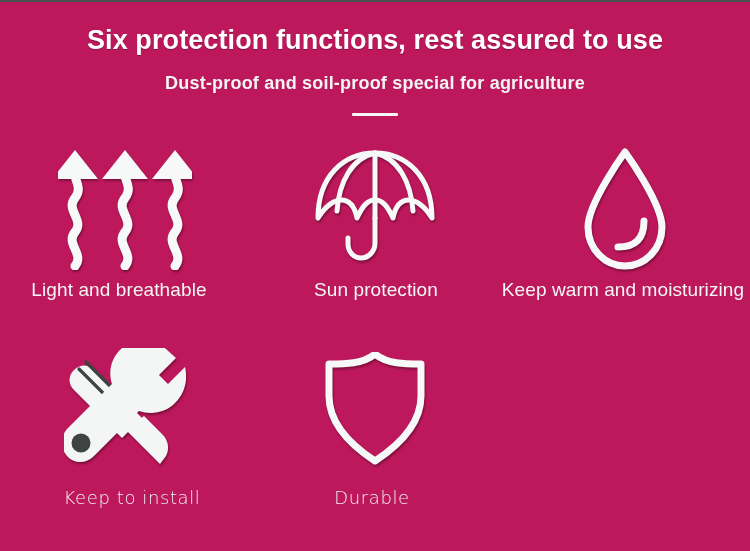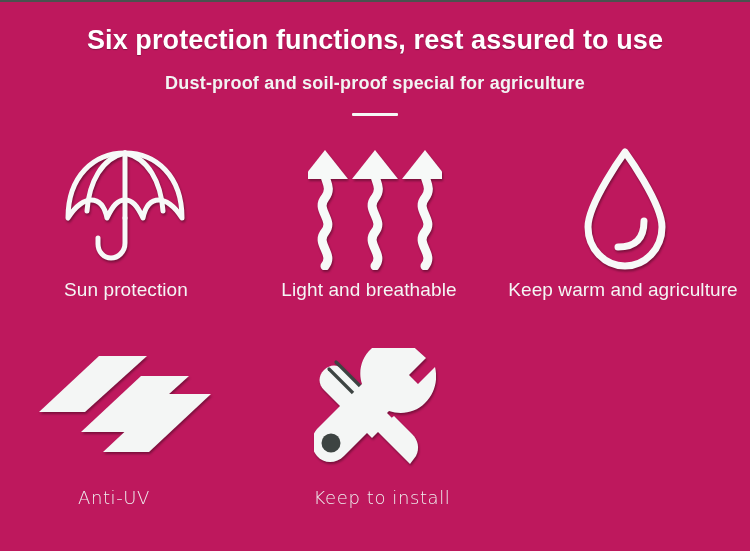--- a/index.html
+++ b/index.html
@@ -124,81 +124,69 @@
   <div id="top-hairline"></div>
 
   <div id="header">
     <h1 id="title">Six protection functions, rest assured to use</h1>
     <p id="subtitle">Dust-proof and soil-proof special for agriculture</p>
     <div id="divider"></div>
   </div>
 
   <div id="grid">
 
+    <div class="cell row1" id="cell-light">
+      <div class="icon-wrap">
+        <svg width="134" height="122" viewBox="0 0 134 122" aria-hidden="true">
+          <g fill="none" stroke="#f7f9f8" stroke-width="9" stroke-linecap="round">
+            <path d="M17 118 C 27 106, 7 96, 17 84 C 27 72, 7 62, 17 50 C 24 41, 18 34, 17 28"></path>
+            <path d="M67 118 C 77 106, 57 96, 67 84 C 77 72, 57 62, 67 50 C 74 41, 68 34, 67 28"></path>
+            <path d="M117 118 C 127 106, 107 96, 117 84 C 127 72, 107 62, 117 50 C 124 41, 118 34, 117 28"></path>
+          </g>
+          <g fill="#f7f9f8">
+            <path d="M17 2 L 40 31 L -6 31 Z"></path>
+            <path d="M67 2 L 90 31 L 44 31 Z"></path>
+            <path d="M117 2 L 140 31 L 94 31 Z"></path>
+          </g>
+        </svg>
+      </div>
+      <div class="caption">Light and breathable</div>
+    </div>
+
     <div class="cell row1" id="cell-sun">
       <div class="icon-wrap">
         <svg width="122" height="122" viewBox="0 0 122 122" aria-hidden="true">
           <g fill="none" stroke="#f7f9f8" stroke-width="5" stroke-linecap="round" stroke-linejoin="round">
             <path d="M4 70 C 4 28, 30 5, 61 5 C 92 5, 118 28, 118 70
                      C 110 57, 101 52, 95 52 C 86 52, 81 60, 79 70
                      C 73 57, 68 52, 61 52 C 54 52, 49 57, 43 70
                      C 41 60, 36 52, 27 52 C 21 52, 12 57, 4 70 Z"></path>
             <path d="M23 63 C 25 34, 38 10, 61 5"></path>
             <path d="M99 63 C 97 34, 84 10, 61 5"></path>
             <path d="M61 5 L 61 70"></path>
             <path d="M61 70 L 61 95 C 61 104, 54 110, 47 110 C 40 110, 34 104, 34 96 L 34 90"></path>
           </g>
         </svg>
       </div>
       <div class="caption">Sun protection</div>
     </div>
 
-    <div class="cell row1" id="cell-light">
-      <div class="icon-wrap">
-        <svg width="134" height="122" viewBox="0 0 134 122" aria-hidden="true">
-          <g fill="none" stroke="#f7f9f8" stroke-width="9" stroke-linecap="round">
-            <path d="M17 118 C 27 106, 7 96, 17 84 C 27 72, 7 62, 17 50 C 24 41, 18 34, 17 28"></path>
-            <path d="M67 118 C 77 106, 57 96, 67 84 C 77 72, 57 62, 67 50 C 74 41, 68 34, 67 28"></path>
-            <path d="M117 118 C 127 106, 107 96, 117 84 C 127 72, 107 62, 117 50 C 124 41, 118 34, 117 28"></path>
-          </g>
-          <g fill="#f7f9f8">
-            <path d="M17 2 L 40 31 L -6 31 Z"></path>
-            <path d="M67 2 L 90 31 L 44 31 Z"></path>
-            <path d="M117 2 L 140 31 L 94 31 Z"></path>
-          </g>
-        </svg>
-      </div>
-      <div class="caption">Light and breathable</div>
-    </div>
-
     <div class="cell row1" id="cell-warm">
       <div class="icon-wrap">
         <svg width="84" height="124" viewBox="0 0 84 124" aria-hidden="true">
           <g fill="none" stroke="#f7f9f8" stroke-linecap="round" stroke-linejoin="round">
             <path d="M42 5 C 42 5, 79 56, 79 80 C 79 102, 62 119, 42 119
                      C 22 119, 5 102, 5 80 C 5 56, 42 5, 42 5 Z" stroke-width="7"></path>
             <path d="M61 74 C 61 92, 52 100, 35 100" stroke-width="7"></path>
           </g>
         </svg>
       </div>
-      <div class="caption">Keep warm and agriculture</div>
-    </div>
-
-    <div class="cell row2" id="cell-antiuv">
-      <div class="icon-wrap">
-        <svg width="176" height="110" viewBox="0 0 176 110" aria-hidden="true">
-          <g fill="#f4f6f5">
-            <path d="M62 2 L 110 2 L 48 58 L 2 58 Z"></path>
-            <path d="M104 22 L 152 22 L 90 78 L 44 78 Z"></path>
-            <path d="M128 40 L 174 40 L 112 98 L 66 98 Z"></path>
-          </g>
-        </svg>
-      </div>
-      <div class="caption">Anti-UV</div>
-    </div>
+      <div class="caption">Keep warm and moisturizing</div>
+    </div>
+
 
     <div class="cell row2" id="cell-install">
       <div class="icon-wrap">
         <svg width="122" height="122" viewBox="0 0 122 122" aria-hidden="true">
           <g fill="#f4f6f5">
 
             <path d="M10 22 C 4 28, 4 36, 10 42 L 58 90 L 78 70 L 30 22 C 24 16, 16 16, 10 22 Z"></path>
             <path d="M80 68 L 98 86 C 104 92, 106 100, 102 108 L 96 116 L 86 106 L 62 82 Z"></path>
           </g>
 
@@ -212,15 +200,26 @@
                      C 101 65, 87 67, 75 63 L 30 108
                      C 22 116, 10 116, 3 108 C -4 100, -4 89, 3 81 L 48 36
                      C 44 24, 47 10, 57 1 C 67 -9, 81 -12, 93 -7 Z"></path>
           </g>
           <circle cx="17" cy="95" r="9.5" fill="#3d4442"></circle>
         </svg>
       </div>
       <div class="caption">Keep to install</div>
     </div>
 
+    <div class="cell row2" id="cell-durable">
+      <div class="icon-wrap">
+        <svg width="104" height="114" viewBox="0 0 104 114" aria-hidden="true">
+          <path d="M52 109 C 26 92, 6 70, 6 44 L 6 12
+                   C 22 12, 40 12, 52 2
+                   C 64 12, 82 12, 98 12 L 98 44
+                   C 98 70, 78 92, 52 109 Z" fill="none" stroke="#f7f9f8" stroke-width="7" stroke-linejoin="round"></path>
+        </svg>
+      </div>
+      <div class="caption">Durable</div>
+    </div>
 
   </div>
 </div>
 
 </body></html>

